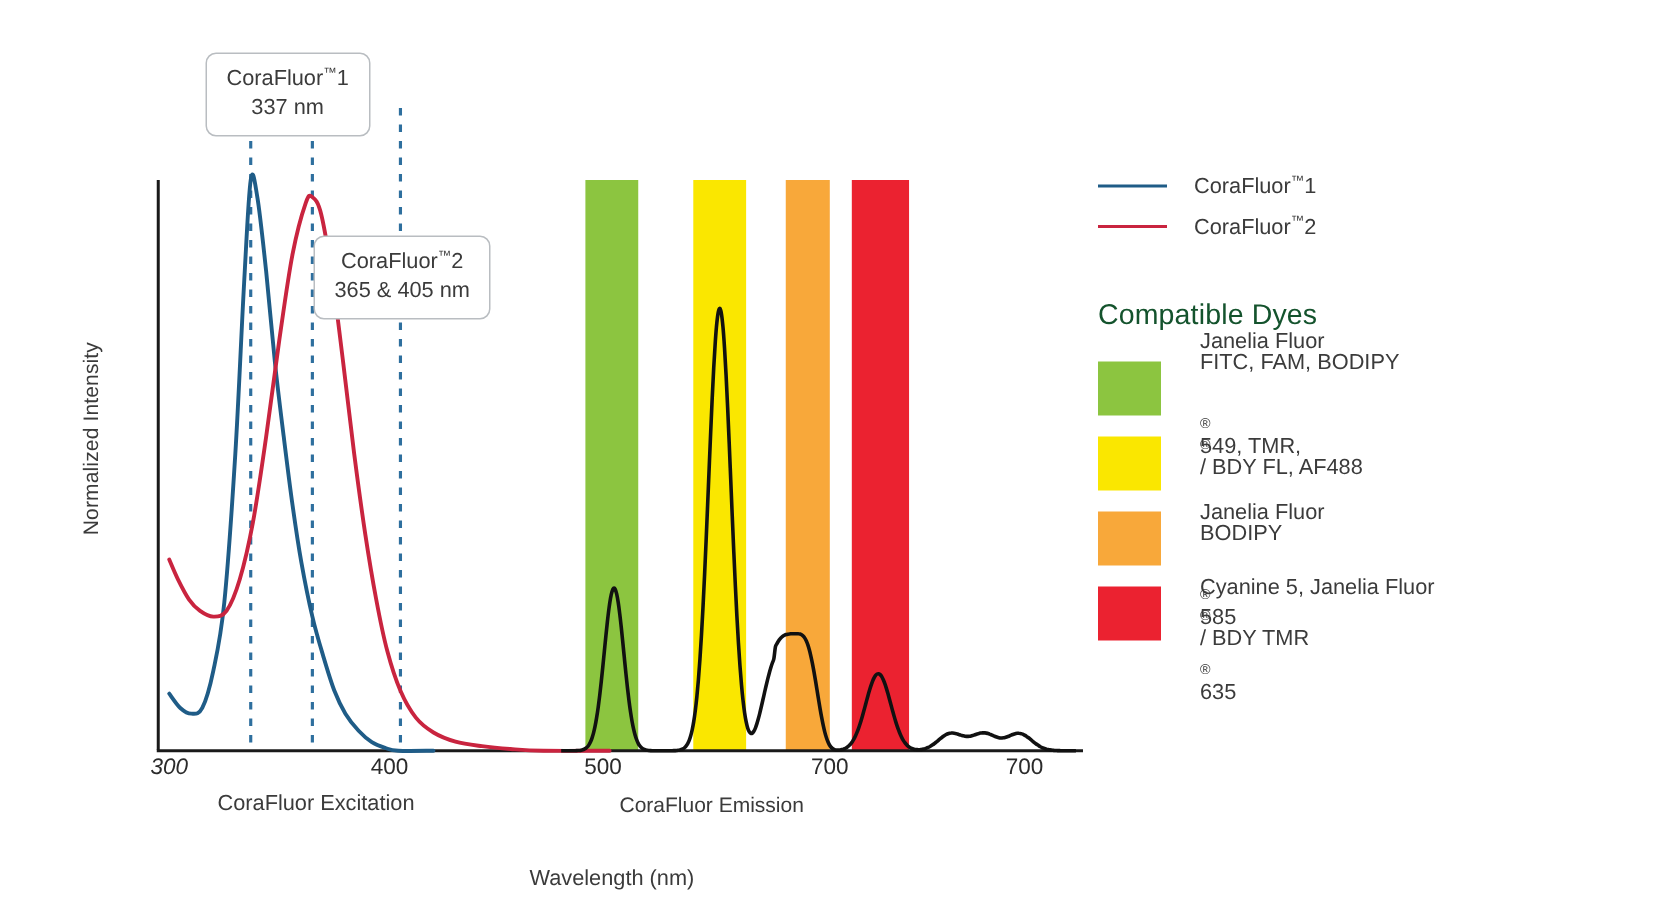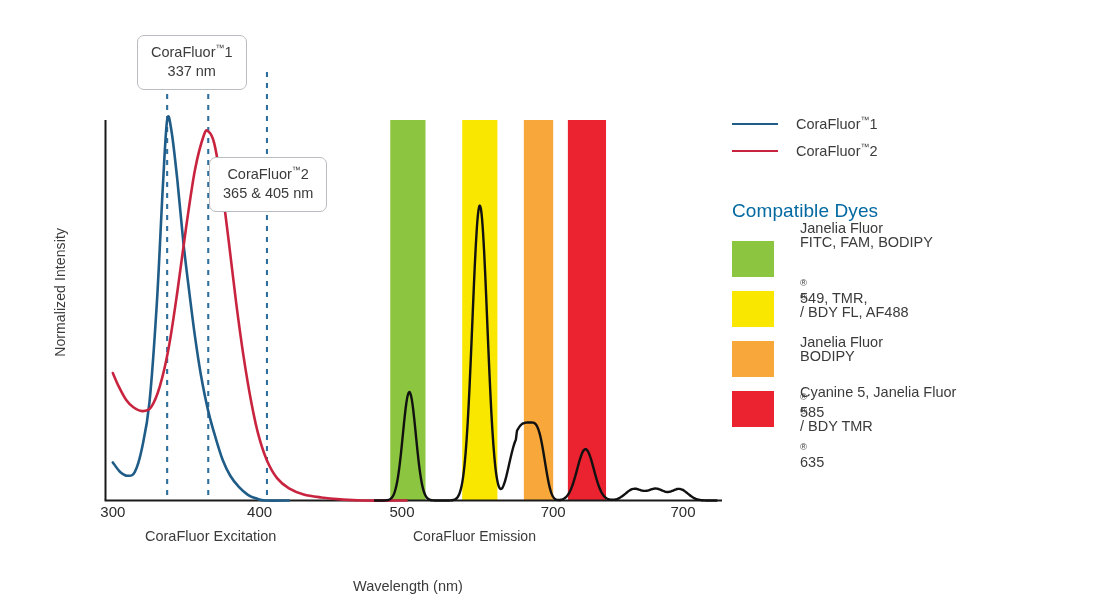--- a/index.html
+++ b/index.html
@@ -99,21 +99,21 @@
   .legend-text {
     font-size: 14.5px;
     color: #3b3b3b;
     white-space: nowrap;
   }
 
   #dyes-title {
     position: absolute;
     left: 2px; top: 200px;
     font-size: 19px;
-    color: #0369a1;
+    color: #14532d;
     letter-spacing: .1px;
   }
   #dyes-list {
     position: absolute;
     left: 2px; top: 234px;
     width: 370px;
   }
   .dye-row {
     display: flex;
     align-items: center;
@@ -160,21 +160,21 @@
           <path d="M 374.12 500.50 C 374.29 500.50, 374.80 500.50, 375.15 500.50 C 375.49 500.50, 375.83 500.50, 376.17 500.50 C 376.52 500.50, 376.86 500.50, 377.20 500.50 C 377.54 500.50, 377.89 500.50, 378.23 500.50 C 378.57 500.50, 378.91 500.50, 379.26 500.50 C 379.60 500.50, 379.94 500.50, 380.28 500.50 C 380.63 500.49, 380.97 500.49, 381.31 500.49 C 381.65 500.49, 382.00 500.49, 382.34 500.48 C 382.68 500.48, 383.02 500.47, 383.37 500.46 C 383.71 500.46, 384.05 500.45, 384.39 500.43 C 384.74 500.42, 385.08 500.40, 385.42 500.38 C 385.76 500.35, 386.11 500.32, 386.45 500.28 C 386.79 500.24, 387.13 500.19, 387.48 500.12 C 387.82 500.05, 388.16 499.98, 388.50 499.87 C 388.85 499.76, 389.19 499.63, 389.53 499.46 C 389.87 499.29, 390.22 499.10, 390.56 498.84 C 390.90 498.58, 391.24 498.29, 391.59 497.91 C 391.93 497.53, 392.27 497.10, 392.61 496.56 C 392.96 496.02, 393.30 495.41, 393.64 494.66 C 393.98 493.90, 394.33 493.06, 394.67 492.04 C 395.01 491.03, 395.35 489.89, 395.70 488.56 C 396.04 487.23, 396.38 485.75, 396.72 484.06 C 397.07 482.38, 397.41 480.51, 397.75 478.43 C 398.09 476.36, 398.44 474.08, 398.78 471.60 C 399.12 469.13, 399.46 466.44, 399.81 463.59 C 400.15 460.75, 400.49 457.68, 400.83 454.53 C 401.18 451.37, 401.52 448.02, 401.86 444.65 C 402.20 441.28, 402.55 437.76, 402.89 434.32 C 403.23 430.88, 403.57 427.36, 403.92 424.02 C 404.26 420.69, 404.60 417.35, 404.94 414.30 C 405.29 411.26, 405.63 408.31, 405.97 405.75 C 406.31 403.18, 406.66 400.83, 407.00 398.91 C 407.34 397.00, 407.68 395.40, 408.03 394.28 C 408.37 393.15, 408.71 392.42, 409.05 392.17 C 409.40 391.91, 409.74 392.11, 410.08 392.75 C 410.42 393.38, 410.77 394.49, 411.11 395.97 C 411.45 397.44, 411.79 399.39, 412.14 401.60 C 412.48 403.81, 412.82 406.44, 413.16 409.23 C 413.51 412.03, 413.85 415.17, 414.19 418.36 C 414.53 421.56, 414.88 425.00, 415.22 428.40 C 415.56 431.80, 415.90 435.35, 416.25 438.77 C 416.59 442.20, 416.93 445.67, 417.27 448.96 C 417.62 452.25, 417.96 455.49, 418.30 458.53 C 418.64 461.56, 418.99 464.47, 419.33 467.16 C 419.67 469.86, 420.01 472.37, 420.36 474.68 C 420.70 476.98, 421.04 479.08, 421.38 480.99 C 421.73 482.90, 422.07 484.59, 422.41 486.12 C 422.75 487.65, 423.10 488.98, 423.44 490.17 C 423.78 491.36, 424.12 492.36, 424.47 493.26 C 424.81 494.16, 425.15 494.89, 425.49 495.55 C 425.84 496.21, 426.18 496.73, 426.52 497.20 C 426.86 497.67, 427.21 498.03, 427.55 498.35 C 427.89 498.68, 428.23 498.92, 428.58 499.14 C 428.92 499.36, 429.26 499.52, 429.60 499.66 C 429.95 499.80, 430.29 499.90, 430.63 499.99 C 430.97 500.08, 431.32 500.15, 431.66 500.20 C 432.00 500.26, 432.34 500.29, 432.69 500.33 C 433.03 500.36, 433.37 500.38, 433.71 500.40 C 434.06 500.42, 434.40 500.44, 434.74 500.45 C 435.08 500.46, 435.43 500.47, 435.77 500.47 C 436.11 500.48, 436.45 500.48, 436.80 500.49 C 437.14 500.49, 437.48 500.49, 437.82 500.49 C 438.17 500.49, 438.51 500.50, 438.85 500.50 C 439.19 500.50, 439.54 500.50, 439.88 500.50 C 440.22 500.50, 440.56 500.50, 440.91 500.50 C 441.25 500.50, 441.59 500.50, 441.93 500.50 C 442.28 500.50, 442.62 500.50, 442.96 500.50 C 443.30 500.50, 443.65 500.50, 443.99 500.50 C 444.33 500.50, 444.67 500.50, 445.02 500.49 C 445.36 500.49, 445.70 500.49, 446.04 500.49 C 446.39 500.49, 446.73 500.49, 447.07 500.48 C 447.41 500.48, 447.76 500.47, 448.10 500.47 C 448.44 500.46, 448.78 500.45, 449.13 500.44 C 449.47 500.43, 449.81 500.42, 450.15 500.40 C 450.50 500.38, 450.84 500.36, 451.18 500.32 C 451.52 500.29, 451.87 500.26, 452.21 500.20 C 452.55 500.15, 452.89 500.09, 453.24 500.01 C 453.58 499.93, 453.92 499.83, 454.26 499.70 C 454.61 499.57, 454.95 499.43, 455.29 499.23 C 455.63 499.03, 455.98 498.81, 456.32 498.51 C 456.66 498.22, 457.00 497.89, 457.35 497.45 C 457.69 497.02, 458.03 496.53, 458.37 495.91 C 458.72 495.29, 459.06 494.60, 459.40 493.73 C 459.74 492.86, 460.09 491.88, 460.43 490.69 C 460.77 489.49, 461.11 488.16, 461.46 486.56 C 461.80 484.95, 462.14 483.17, 462.48 481.07 C 462.83 478.96, 463.17 476.62, 463.51 473.92 C 463.85 471.22, 464.20 468.23, 464.54 464.84 C 464.88 461.44, 465.22 457.72, 465.57 453.56 C 465.91 449.40, 466.25 444.86, 466.59 439.88 C 466.94 434.91, 467.28 429.51, 467.62 423.71 C 467.96 417.91, 468.31 411.66, 468.65 405.06 C 468.99 398.47, 469.33 391.43, 469.68 384.14 C 470.02 376.85, 470.36 369.14, 470.70 361.31 C 471.05 353.49, 471.39 345.31, 471.73 337.17 C 472.07 329.03, 472.42 320.64, 472.76 312.47 C 473.10 304.30, 473.44 296.02, 473.79 288.14 C 474.13 280.27, 474.47 272.44, 474.81 265.21 C 475.16 257.98, 475.50 250.99, 475.84 244.75 C 476.18 238.51, 476.53 232.70, 476.87 227.77 C 477.21 222.85, 477.55 218.54, 477.90 215.19 C 478.24 211.84, 478.58 209.26, 478.92 207.68 C 479.27 206.09, 479.61 205.40, 479.95 205.67 C 480.29 205.94, 480.64 207.17, 480.98 209.28 C 481.32 211.38, 481.66 214.47, 482.01 218.29 C 482.35 222.11, 482.69 226.88, 483.03 232.21 C 483.38 237.54, 483.72 243.72, 484.06 250.28 C 484.40 256.84, 484.75 264.11, 485.09 271.56 C 485.43 279.01, 485.77 287.00, 486.12 295.00 C 486.46 302.99, 486.80 311.34, 487.14 319.53 C 487.49 327.73, 487.83 336.08, 488.17 344.16 C 488.51 352.23, 488.86 360.30, 489.20 367.99 C 489.54 375.68, 489.88 383.21, 490.23 390.31 C 490.57 397.41, 490.91 404.23, 491.25 410.59 C 491.60 416.95, 491.94 422.95, 492.28 428.49 C 492.62 434.04, 492.97 439.16, 493.31 443.86 C 493.65 448.56, 493.99 452.81, 494.34 456.67 C 494.68 460.54, 495.02 463.96, 495.36 467.04 C 495.71 470.11, 496.05 472.77, 496.39 475.12 C 496.73 477.46, 497.08 479.43, 497.42 481.13 C 497.76 482.82, 498.10 484.17, 498.45 485.29 C 498.79 486.40, 499.13 487.21, 499.47 487.82 C 499.82 488.42, 500.16 488.76, 500.50 488.92 C 500.84 489.07, 501.19 489.00, 501.53 488.77 C 501.87 488.54, 502.21 488.10, 502.56 487.53 C 502.90 486.97, 503.24 486.22, 503.58 485.38 C 503.93 484.53, 504.27 483.52, 504.61 482.44 C 504.95 481.36, 505.30 480.15, 505.64 478.89 C 505.98 477.63, 506.32 476.26, 506.67 474.86 C 507.01 473.47, 507.35 472.00, 507.69 470.52 C 508.04 469.05, 508.38 467.52, 508.72 466.01 C 509.06 464.50, 509.41 462.96, 509.75 461.46 C 510.09 459.97, 510.43 458.46, 510.78 457.02 C 511.12 455.57, 511.46 454.14, 511.80 452.77 C 512.15 451.40, 512.49 450.07, 512.83 448.81 C 513.17 447.55, 513.52 446.34, 513.86 445.20 C 514.20 444.06, 514.54 442.99, 514.89 441.99 C 515.23 440.98, 515.57 440.97, 515.91 439.18 C 516.26 437.39, 516.60 432.94, 516.94 431.25 C 517.28 429.57, 517.63 429.74, 517.97 429.09 C 518.31 428.43, 518.65 427.85, 519.00 427.32 C 519.34 426.79, 519.68 426.33, 520.02 425.92 C 520.37 425.51, 520.71 425.15, 521.05 424.84 C 521.39 424.52, 521.74 424.26, 522.08 424.03 C 522.42 423.80, 522.76 423.61, 523.11 423.45 C 523.45 423.29, 523.79 423.16, 524.13 423.05 C 524.48 422.94, 524.82 422.86, 525.16 422.79 C 525.50 422.72, 525.85 422.68, 526.19 422.64 C 526.53 422.60, 526.87 422.57, 527.22 422.55 C 527.56 422.53, 527.90 422.52, 528.24 422.51 C 528.59 422.51, 528.93 422.50, 529.27 422.50 C 529.61 422.50, 529.96 422.50, 530.30 422.50 C 530.64 422.50, 530.98 422.49, 531.33 422.50 C 531.67 422.50, 532.01 422.49, 532.35 422.53 C 532.70 422.56, 533.04 422.59, 533.38 422.69 C 533.72 422.79, 534.07 422.91, 534.41 423.12 C 534.75 423.32, 535.09 423.57, 535.44 423.93 C 535.78 424.28, 536.12 424.70, 536.46 425.24 C 536.81 425.78, 537.15 426.41, 537.49 427.17 C 537.83 427.93, 538.18 428.80, 538.52 429.80 C 538.86 430.81, 539.20 431.93, 539.55 433.19 C 539.89 434.45, 540.23 435.84, 540.57 437.35 C 540.92 438.85, 541.26 440.50, 541.60 442.23 C 541.94 443.97, 542.29 445.83, 542.63 447.75 C 542.97 449.67, 543.31 451.71, 543.66 453.76 C 544.00 455.80, 544.34 457.94, 544.68 460.05 C 545.03 462.15, 545.37 464.31, 545.71 466.39 C 546.05 468.48, 546.40 470.57, 546.74 472.56 C 547.08 474.55, 547.42 476.50, 547.77 478.31 C 548.11 480.13, 548.45 481.87, 548.79 483.47 C 549.14 485.07, 549.48 486.56, 549.82 487.90 C 550.16 489.25, 550.51 490.46, 550.85 491.54 C 551.19 492.62, 551.53 493.56, 551.88 494.38 C 552.22 495.21, 552.56 495.90, 552.90 496.50 C 553.25 497.11, 553.59 497.58, 553.93 498.00 C 554.27 498.41, 554.62 498.72, 554.96 498.99 C 555.30 499.25, 555.64 499.44, 555.99 499.59 C 556.33 499.75, 556.67 499.84, 557.01 499.92 C 557.36 500.00, 557.70 500.03, 558.04 500.06 C 558.38 500.08, 558.73 500.07, 559.07 500.06 C 559.41 500.04, 559.75 500.00, 560.10 499.95 C 560.44 499.90, 560.78 499.83, 561.12 499.75 C 561.47 499.67, 561.81 499.57, 562.15 499.46 C 562.49 499.34, 562.84 499.20, 563.18 499.04 C 563.52 498.89, 563.86 498.71, 564.21 498.50 C 564.55 498.29, 564.89 498.05, 565.23 497.78 C 565.58 497.51, 565.92 497.21, 566.26 496.86 C 566.60 496.52, 566.95 496.14, 567.29 495.71 C 567.63 495.28, 567.97 494.81, 568.32 494.29 C 568.66 493.76, 569.00 493.19, 569.34 492.56 C 569.69 491.93, 570.03 491.25, 570.37 490.51 C 570.71 489.77, 571.06 488.97, 571.40 488.11 C 571.74 487.26, 572.08 486.34, 572.43 485.37 C 572.77 484.40, 573.11 483.37, 573.45 482.30 C 573.80 481.23, 574.14 480.10, 574.48 478.94 C 574.82 477.78, 575.17 476.56, 575.51 475.34 C 575.85 474.11, 576.19 472.84, 576.54 471.57 C 576.88 470.31, 577.22 469.01, 577.56 467.75 C 577.91 466.48, 578.25 465.20, 578.59 463.97 C 578.93 462.74, 579.28 461.52, 579.62 460.37 C 579.96 459.22, 580.30 458.10, 580.65 457.08 C 580.99 456.05, 581.33 455.08, 581.67 454.22 C 582.02 453.36, 582.36 452.58, 582.70 451.92 C 583.04 451.26, 583.39 450.69, 583.73 450.26 C 584.07 449.83, 584.41 449.51, 584.76 449.33 C 585.10 449.15, 585.44 449.09, 585.78 449.16 C 586.13 449.24, 586.47 449.44, 586.81 449.77 C 587.15 450.10, 587.50 450.56, 587.84 451.12 C 588.18 451.69, 588.52 452.38, 588.87 453.16 C 589.21 453.94, 589.55 454.83, 589.89 455.79 C 590.24 456.75, 590.58 457.81, 590.92 458.91 C 591.26 460.02, 591.61 461.20, 591.95 462.40 C 592.29 463.60, 592.63 464.86, 592.98 466.12 C 593.32 467.37, 593.66 468.66, 594.00 469.93 C 594.35 471.20, 594.69 472.49, 595.03 473.74 C 595.37 474.98, 595.72 476.23, 596.06 477.42 C 596.40 478.61, 596.74 479.78, 597.09 480.89 C 597.43 482.00, 597.77 483.08, 598.11 484.09 C 598.46 485.11, 598.80 486.07, 599.14 486.98 C 599.48 487.88, 599.83 488.73, 600.17 489.52 C 600.51 490.31, 600.85 491.04, 601.20 491.72 C 601.54 492.39, 601.88 493.01, 602.22 493.58 C 602.57 494.15, 602.91 494.66, 603.25 495.12 C 603.59 495.59, 603.94 496.00, 604.28 496.38 C 604.62 496.76, 604.96 497.09, 605.31 497.38 C 605.65 497.68, 605.99 497.94, 606.33 498.16 C 606.68 498.39, 607.02 498.59, 607.36 498.76 C 607.70 498.93, 608.05 499.07, 608.39 499.19 C 608.73 499.31, 609.07 499.41, 609.42 499.49 C 609.76 499.58, 610.10 499.64, 610.44 499.69 C 610.79 499.73, 611.13 499.77, 611.47 499.78 C 611.81 499.80, 612.16 499.81, 612.50 499.80 C 612.84 499.79, 613.18 499.77, 613.53 499.74 C 613.87 499.70, 614.21 499.66, 614.55 499.60 C 614.90 499.55, 615.24 499.48, 615.58 499.40 C 615.92 499.32, 616.27 499.22, 616.61 499.12 C 616.95 499.01, 617.29 498.89, 617.64 498.76 C 617.98 498.63, 618.32 498.49, 618.66 498.33 C 619.01 498.17, 619.35 498.00, 619.69 497.82 C 620.03 497.63, 620.38 497.43, 620.72 497.22 C 621.06 497.01, 621.40 496.79, 621.75 496.55 C 622.09 496.32, 622.43 496.07, 622.77 495.81 C 623.12 495.56, 623.46 495.29, 623.80 495.02 C 624.14 494.74, 624.49 494.46, 624.83 494.18 C 625.17 493.90, 625.51 493.61, 625.86 493.33 C 626.20 493.04, 626.54 492.75, 626.88 492.47 C 627.23 492.19, 627.57 491.92, 627.91 491.65 C 628.25 491.39, 628.60 491.13, 628.94 490.89 C 629.28 490.65, 629.62 490.42, 629.97 490.21 C 630.31 490.00, 630.65 489.81, 630.99 489.64 C 631.34 489.47, 631.68 489.32, 632.02 489.19 C 632.36 489.06, 632.71 488.96, 633.05 488.88 C 633.39 488.80, 633.73 488.75, 634.08 488.72 C 634.42 488.68, 634.76 488.68, 635.10 488.69 C 635.45 488.70, 635.79 488.74, 636.13 488.79 C 636.47 488.84, 636.82 488.91, 637.16 489.00 C 637.50 489.08, 637.84 489.18, 638.19 489.28 C 638.53 489.39, 638.87 489.50, 639.21 489.62 C 639.56 489.73, 639.90 489.85, 640.24 489.97 C 640.58 490.08, 640.93 490.20, 641.27 490.30 C 641.61 490.40, 641.95 490.50, 642.30 490.58 C 642.64 490.66, 642.98 490.73, 643.32 490.79 C 643.67 490.84, 644.01 490.88, 644.35 490.90 C 644.69 490.92, 645.04 490.92, 645.38 490.90 C 645.72 490.89, 646.06 490.85, 646.41 490.80 C 646.75 490.76, 647.09 490.69, 647.43 490.61 C 647.78 490.53, 648.12 490.43, 648.46 490.33 C 648.80 490.23, 649.15 490.11, 649.49 490.00 C 649.83 489.88, 650.17 489.76, 650.52 489.64 C 650.86 489.52, 651.20 489.40, 651.54 489.28 C 651.89 489.17, 652.23 489.06, 652.57 488.97 C 652.91 488.87, 653.26 488.79, 653.60 488.72 C 653.94 488.65, 654.28 488.59, 654.63 488.56 C 654.97 488.52, 655.31 488.50, 655.65 488.50 C 656.00 488.51, 656.34 488.53, 656.68 488.57 C 657.02 488.61, 657.37 488.67, 657.71 488.75 C 658.05 488.83, 658.39 488.92, 658.74 489.03 C 659.08 489.14, 659.42 489.27, 659.76 489.41 C 660.11 489.54, 660.45 489.69, 660.79 489.84 C 661.13 489.99, 661.48 490.15, 661.82 490.30 C 662.16 490.46, 662.50 490.62, 662.85 490.76 C 663.19 490.91, 663.53 491.06, 663.87 491.19 C 664.22 491.32, 664.56 491.44, 664.90 491.54 C 665.24 491.65, 665.59 491.74, 665.93 491.81 C 666.27 491.88, 666.61 491.93, 666.96 491.96 C 667.30 491.99, 667.64 492.00, 667.98 491.99 C 668.33 491.98, 668.67 491.94, 669.01 491.89 C 669.35 491.84, 669.70 491.77, 670.04 491.68 C 670.38 491.59, 670.72 491.48, 671.07 491.36 C 671.41 491.25, 671.75 491.11, 672.09 490.97 C 672.44 490.84, 672.78 490.69, 673.12 490.54 C 673.46 490.39, 673.81 490.24, 674.15 490.09 C 674.49 489.94, 674.83 489.80, 675.18 489.67 C 675.52 489.54, 675.86 489.41, 676.20 489.30 C 676.55 489.20, 676.89 489.10, 677.23 489.03 C 677.57 488.96, 677.92 488.90, 678.26 488.87 C 678.60 488.85, 678.94 488.84, 679.29 488.86 C 679.63 488.87, 679.97 488.92, 680.31 488.99 C 680.66 489.05, 681.00 489.15, 681.34 489.27 C 681.68 489.38, 682.03 489.53, 682.37 489.69 C 682.71 489.86, 683.05 490.04, 683.40 490.25 C 683.74 490.45, 684.08 490.68, 684.42 490.92 C 684.77 491.15, 685.11 491.41, 685.45 491.67 C 685.79 491.93, 686.14 492.21, 686.48 492.49 C 686.82 492.76, 687.16 493.05, 687.51 493.33 C 687.85 493.62, 688.19 493.91, 688.53 494.19 C 688.88 494.47, 689.22 494.75, 689.56 495.02 C 689.90 495.29, 690.25 495.56, 690.59 495.82 C 690.93 496.07, 691.27 496.32, 691.62 496.56 C 691.96 496.79, 692.30 497.02, 692.64 497.23 C 692.99 497.44, 693.33 497.64, 693.67 497.83 C 694.01 498.01, 694.36 498.19, 694.70 498.35 C 695.04 498.51, 695.38 498.66, 695.73 498.79 C 696.07 498.93, 696.41 499.06, 696.75 499.17 C 697.10 499.28, 697.44 499.38, 697.78 499.48 C 698.12 499.57, 698.47 499.65, 698.81 499.72 C 699.15 499.80, 699.49 499.86, 699.84 499.92 C 700.18 499.98, 700.52 500.03, 700.86 500.07 C 701.21 500.12, 701.55 500.16, 701.89 500.19 C 702.23 500.23, 702.58 500.25, 702.92 500.28 C 703.26 500.31, 703.60 500.33, 703.95 500.35 C 704.29 500.36, 704.63 500.38, 704.97 500.39 C 705.32 500.41, 705.66 500.42, 706.00 500.43 C 706.34 500.44, 706.69 500.44, 707.03 500.45 C 707.37 500.46, 707.71 500.46, 708.06 500.47 C 708.40 500.47, 708.74 500.48, 709.08 500.48 C 709.43 500.48, 709.77 500.48, 710.11 500.49 C 710.45 500.49, 710.80 500.49, 711.14 500.49 C 711.48 500.49, 711.82 500.49, 712.17 500.49 C 712.51 500.50, 712.85 500.50, 713.19 500.50 C 713.54 500.50, 713.88 500.50, 714.22 500.50 C 714.56 500.50, 714.91 500.50, 715.25 500.50 C 715.59 500.50, 715.93 500.50, 716.28 500.50 C 716.62 500.50, 717.13 500.50, 717.30 500.50" fill="none" stroke="#111111" stroke-width="2.4" stroke-linejoin="round"></path>
         </g>
     </svg>
 
     <div class="axis-title" id="ylabel">Normalized Intensity</div>
     <div class="axis-title" id="xlabel">Wavelength (nm)</div>
     <div class="axis-title" id="region-exc">CoraFluor Excitation</div>
     <div class="axis-title" id="region-emi">CoraFluor Emission</div>
 
     <div id="x-ticks">
-        <div class="tick-label" style="left: 112.839px;">300</div>
+        <div class="tick-label" style="left: 112.839px; font-style: italic;">300</div>
         <div class="tick-label" style="left: 259.625px;">400</div>
         <div class="tick-label" style="left: 402px;">500</div>
         <div class="tick-label" style="left: 553.196px;">700</div>
         <div class="tick-label" style="left: 683px;">700</div>
       </div>
 
     <div class="callout" id="callout-1">
       <span class="l1">CoraFluor<span class="tm">™</span>1</span>
       <span class="l2">337 nm</span>
     </div>

